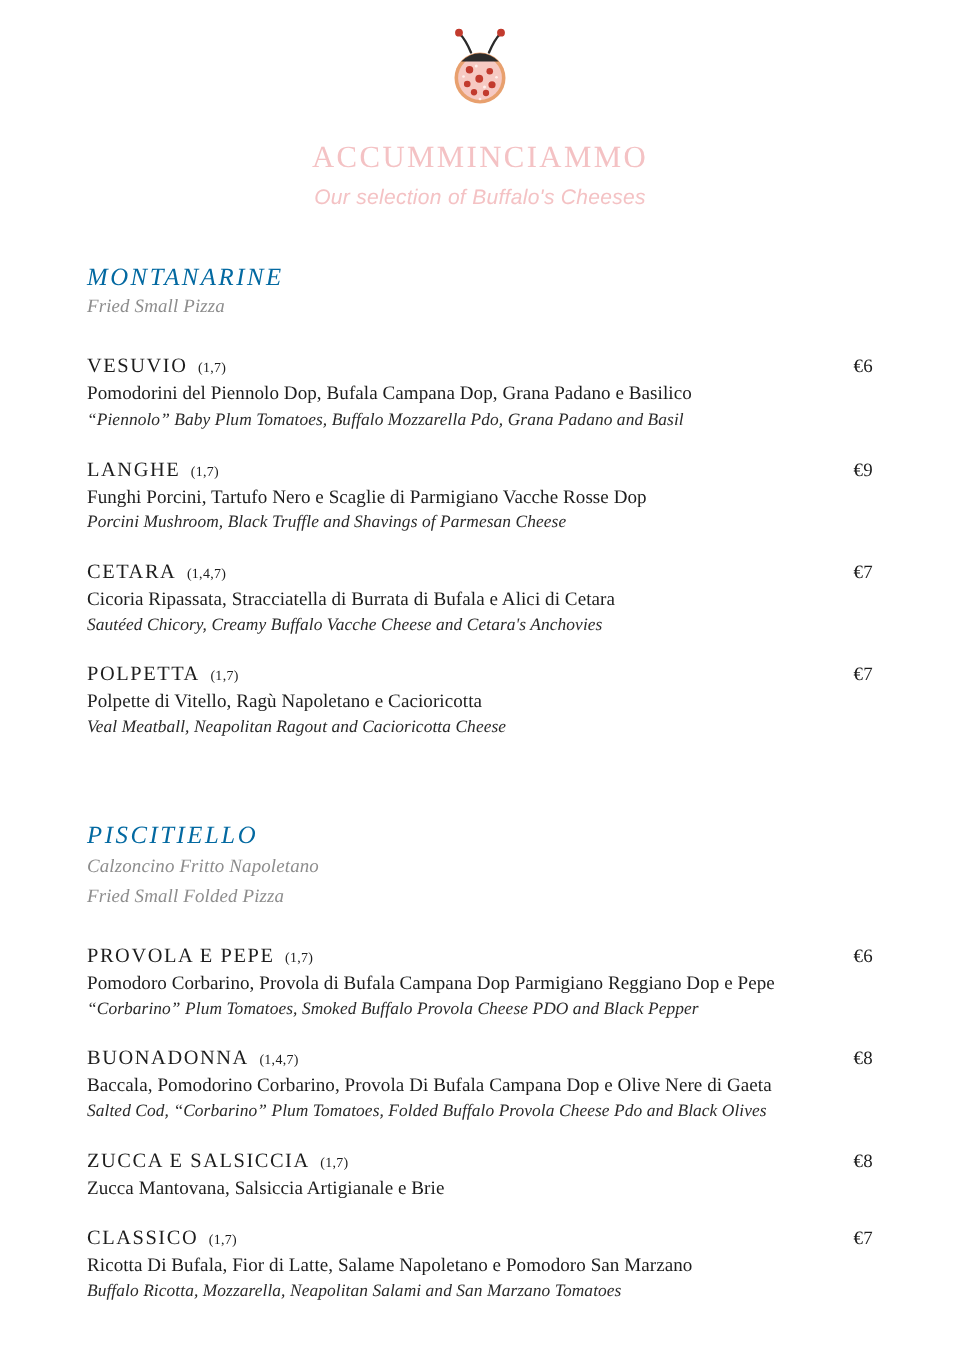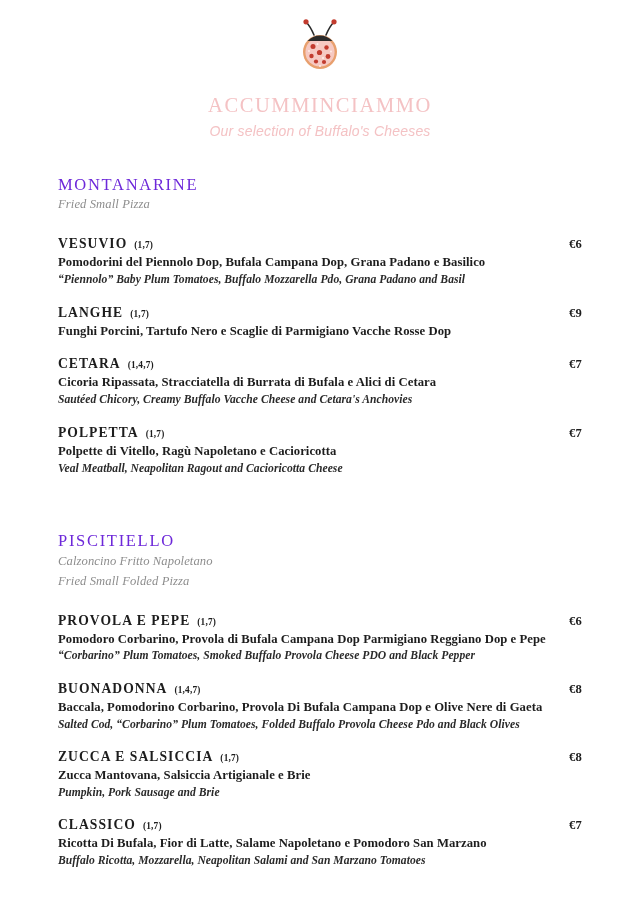--- a/index.html
+++ b/index.html
@@ -61,39 +61,39 @@
   }
 
   
   .section {
     padding: 0 58px 0 58px;
   }
   .section.first { margin-top: 36px; }
   .section.second { margin-top: 55px; }
 
   .section-title {
-    color: #6d28d9;
+    color: #0369a1;
     font-size: 16.5px;
     letter-spacing: 1.7px;
     line-height: 1.2;
     font-weight: 400;
+    font-style: italic;
   }
   .section-sub {
     color: #8d8d8d;
     font-style: italic;
     font-size: 12.6px;
     line-height: 1.42;
     margin-top: 2px;
     letter-spacing: 0.1px;
   }
 
   
   .items {
     margin-top: 22px;
-    font-weight: bold;
   }
   .item {
     margin-bottom: 17px;
   }
   .item:last-child { margin-bottom: 0; }
 
   .item-head {
     display: flex;
     align-items: baseline;
     justify-content: space-between;
@@ -198,20 +198,21 @@
 
       <div class="item">
         <div class="item-head">
           <div class="item-name-wrap">
             <span class="item-name">LANGHE</span>
             <span class="item-allergens">(1,7)</span>
           </div>
           <span class="item-price">€9</span>
         </div>
         <div class="item-desc-it">Funghi Porcini, Tartufo Nero e Scaglie di Parmigiano Vacche Rosse Dop</div>
+        <div class="item-desc-en">Porcini Mushroom, Black Truffle and Shavings of Parmesan Cheese</div>
       </div>
 
       <div class="item">
         <div class="item-head">
           <div class="item-name-wrap">
             <span class="item-name">CETARA</span>
             <span class="item-allergens">(1,4,7)</span>
           </div>
           <span class="item-price">€7</span>
         </div>
@@ -266,21 +267,20 @@
 
       <div class="item">
         <div class="item-head">
           <div class="item-name-wrap">
             <span class="item-name">ZUCCA E SALSICCIA</span>
             <span class="item-allergens">(1,7)</span>
           </div>
           <span class="item-price">€8</span>
         </div>
         <div class="item-desc-it">Zucca Mantovana, Salsiccia Artigianale e Brie</div>
-        <div class="item-desc-en">Pumpkin, Pork Sausage and Brie</div>
       </div>
 
       <div class="item">
         <div class="item-head">
           <div class="item-name-wrap">
             <span class="item-name">CLASSICO</span>
             <span class="item-allergens">(1,7)</span>
           </div>
           <span class="item-price">€7</span>
         </div>

